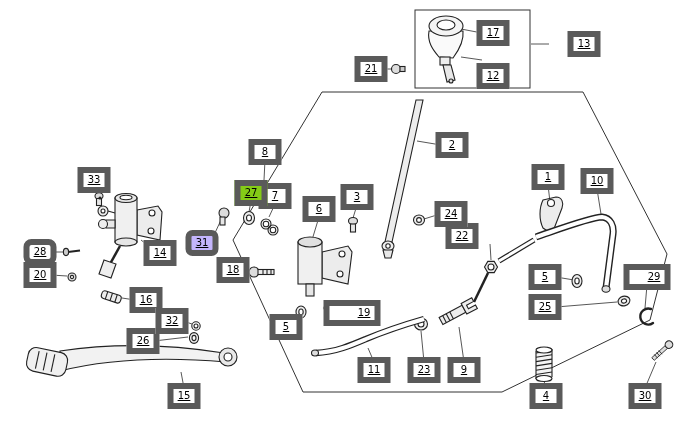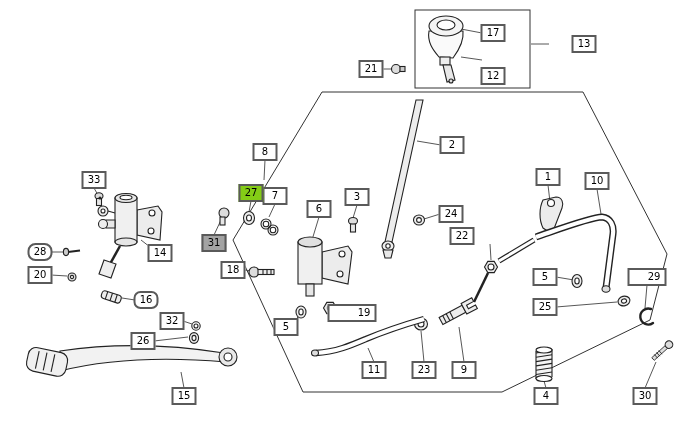--- a/index.html
+++ b/index.html
@@ -4,23 +4,24 @@
 <style>
   html,body{margin:0;padding:0;background:#fff;}
   .canvas{
     position:relative;width:688px;height:422px;background:#fff;
     font-family:"DejaVu Sans",sans-serif;overflow:hidden;
   }
   .canvas svg{position:absolute;left:0;top:0;}
   .callout{
     position:absolute;transform:translate(-50%,-50%);
     min-width:13px;padding:1px 4px;
-    border:2px solid #4d7c0f;background:#fff;color:#000;
+    border:6px solid #4d7c0f;background:#fff;color:#000;
     font-size:10px;line-height:12px;text-align:center;
     white-space:nowrap;
+    text-decoration:underline;
   }
 </style>
 </head>
 <body>
 
 <div class="canvas">
 
   <svg width="688" height="422" viewBox="0 0 688 422">
 
     <g fill="none" stroke="#333" stroke-width="1">
@@ -293,33 +294,33 @@
       <div class="callout" style="left: 319px; top: 209px; border-color: rgb(90, 90, 90); background: rgb(255, 255, 255); color: rgb(0, 0, 0);">6</div>
       <div class="callout" style="left: 275px; top: 196px; border-color: rgb(90, 90, 90); background: rgb(255, 255, 255); color: rgb(0, 0, 0);">7</div>
       <div class="callout" style="left: 265px; top: 152px; border-color: rgb(90, 90, 90); background: rgb(255, 255, 255); color: rgb(0, 0, 0);">8</div>
       <div class="callout" style="left: 464px; top: 370px; border-color: rgb(90, 90, 90); background: rgb(255, 255, 255); color: rgb(0, 0, 0);">9</div>
       <div class="callout" style="left: 597px; top: 181px; border-color: rgb(90, 90, 90); background: rgb(255, 255, 255); color: rgb(0, 0, 0);">10</div>
       <div class="callout" style="left: 374px; top: 370px; border-color: rgb(90, 90, 90); background: rgb(255, 255, 255); color: rgb(0, 0, 0);">11</div>
       <div class="callout" style="left: 493px; top: 60px; border-color: rgb(90, 90, 90); background: rgb(255, 255, 255); color: rgb(0, 0, 0); margin-top: 16px;">12</div>
       <div class="callout" style="left: 560px; top: 44px; border-color: rgb(90, 90, 90); background: rgb(255, 255, 255); color: rgb(0, 0, 0); margin-left: 24px;">13</div>
       <div class="callout" style="left: 160px; top: 253px; border-color: rgb(90, 90, 90); background: rgb(255, 255, 255); color: rgb(0, 0, 0);">14</div>
       <div class="callout" style="left: 184px; top: 396px; border-color: rgb(90, 90, 90); background: rgb(255, 255, 255); color: rgb(0, 0, 0);">15</div>
-      <div class="callout" style="left: 146px; top: 300px; border-color: rgb(90, 90, 90); background: rgb(255, 255, 255); color: rgb(0, 0, 0); border-radius: 7px;">16</div>
+      <div class="callout" style="left: 146px; top: 300px; border-color: rgb(90, 90, 90); background: rgb(255, 255, 255); color: rgb(0, 0, 0);">16</div>
       <div class="callout" style="left: 493px; top: 33px; border-color: rgb(90, 90, 90); background: rgb(255, 255, 255); color: rgb(0, 0, 0);">17</div>
       <div class="callout" style="left: 233px; top: 270px; border-color: rgb(90, 90, 90); background: rgb(255, 255, 255); color: rgb(0, 0, 0);">18</div>
       <div class="callout" style="left: 352px; top: 313px; border-color: rgb(90, 90, 90); background: rgb(255, 255, 255); color: rgb(0, 0, 0); padding-left: 28px;">19</div>
       <div class="callout" style="left: 40px; top: 275px; border-color: rgb(90, 90, 90); background: rgb(255, 255, 255); color: rgb(0, 0, 0);">20</div>
       <div class="callout" style="left: 371px; top: 69px; border-color: rgb(90, 90, 90); background: rgb(255, 255, 255); color: rgb(0, 0, 0);">21</div>
       <div class="callout" style="left: 462px; top: 236px; border-color: rgb(90, 90, 90); background: rgb(255, 255, 255); color: rgb(0, 0, 0);">22</div>
       <div class="callout" style="left: 424px; top: 370px; border-color: rgb(90, 90, 90); background: rgb(255, 255, 255); color: rgb(0, 0, 0);">23</div>
       <div class="callout" style="left: 451px; top: 214px; border-color: rgb(90, 90, 90); background: rgb(255, 255, 255); color: rgb(0, 0, 0);">24</div>
       <div class="callout" style="left: 545px; top: 307px; border-color: rgb(90, 90, 90); background: rgb(255, 255, 255); color: rgb(0, 0, 0);">25</div>
       <div class="callout" style="left: 143px; top: 341px; border-color: rgb(90, 90, 90); background: rgb(255, 255, 255); color: rgb(0, 0, 0);">26</div>
       <div class="callout" style="left: 251px; top: 193px; border-color: rgb(90, 90, 90); background: #84cc16; color: rgb(0, 0, 0);">27</div>
       <div class="callout" style="left: 40px; top: 252px; border-color: rgb(90, 90, 90); background: rgb(255, 255, 255); color: rgb(0, 0, 0); border-radius: 8px;">28</div>
       <div class="callout" style="left: 647px; top: 277px; border-color: rgb(90, 90, 90); background: rgb(255, 255, 255); color: rgb(0, 0, 0); padding-left: 18px;">29</div>
       <div class="callout" style="left: 645px; top: 396px; border-color: rgb(90, 90, 90); background: rgb(255, 255, 255); color: rgb(0, 0, 0);">30</div>
-      <div class="callout" style="left: 214px; top: 243px; border-color: rgb(90, 90, 90); background: #a3a3a3; color: rgb(0, 0, 0);">31</div>
+      <div class="callout" style="left: 202px; top: 243px; border-color: rgb(90, 90, 90); background: #c4b5fd; color: rgb(0, 0, 0); border-radius: 7px;">31</div>
       <div class="callout" style="left: 172px; top: 321px; border-color: rgb(90, 90, 90); background: rgb(255, 255, 255); color: rgb(0, 0, 0);">32</div>
       <div class="callout" style="left: 94px; top: 180px; border-color: rgb(90, 90, 90); background: rgb(255, 255, 255); color: rgb(0, 0, 0);">33</div>
     </div>
 
 </div>
 
 </body></html>

